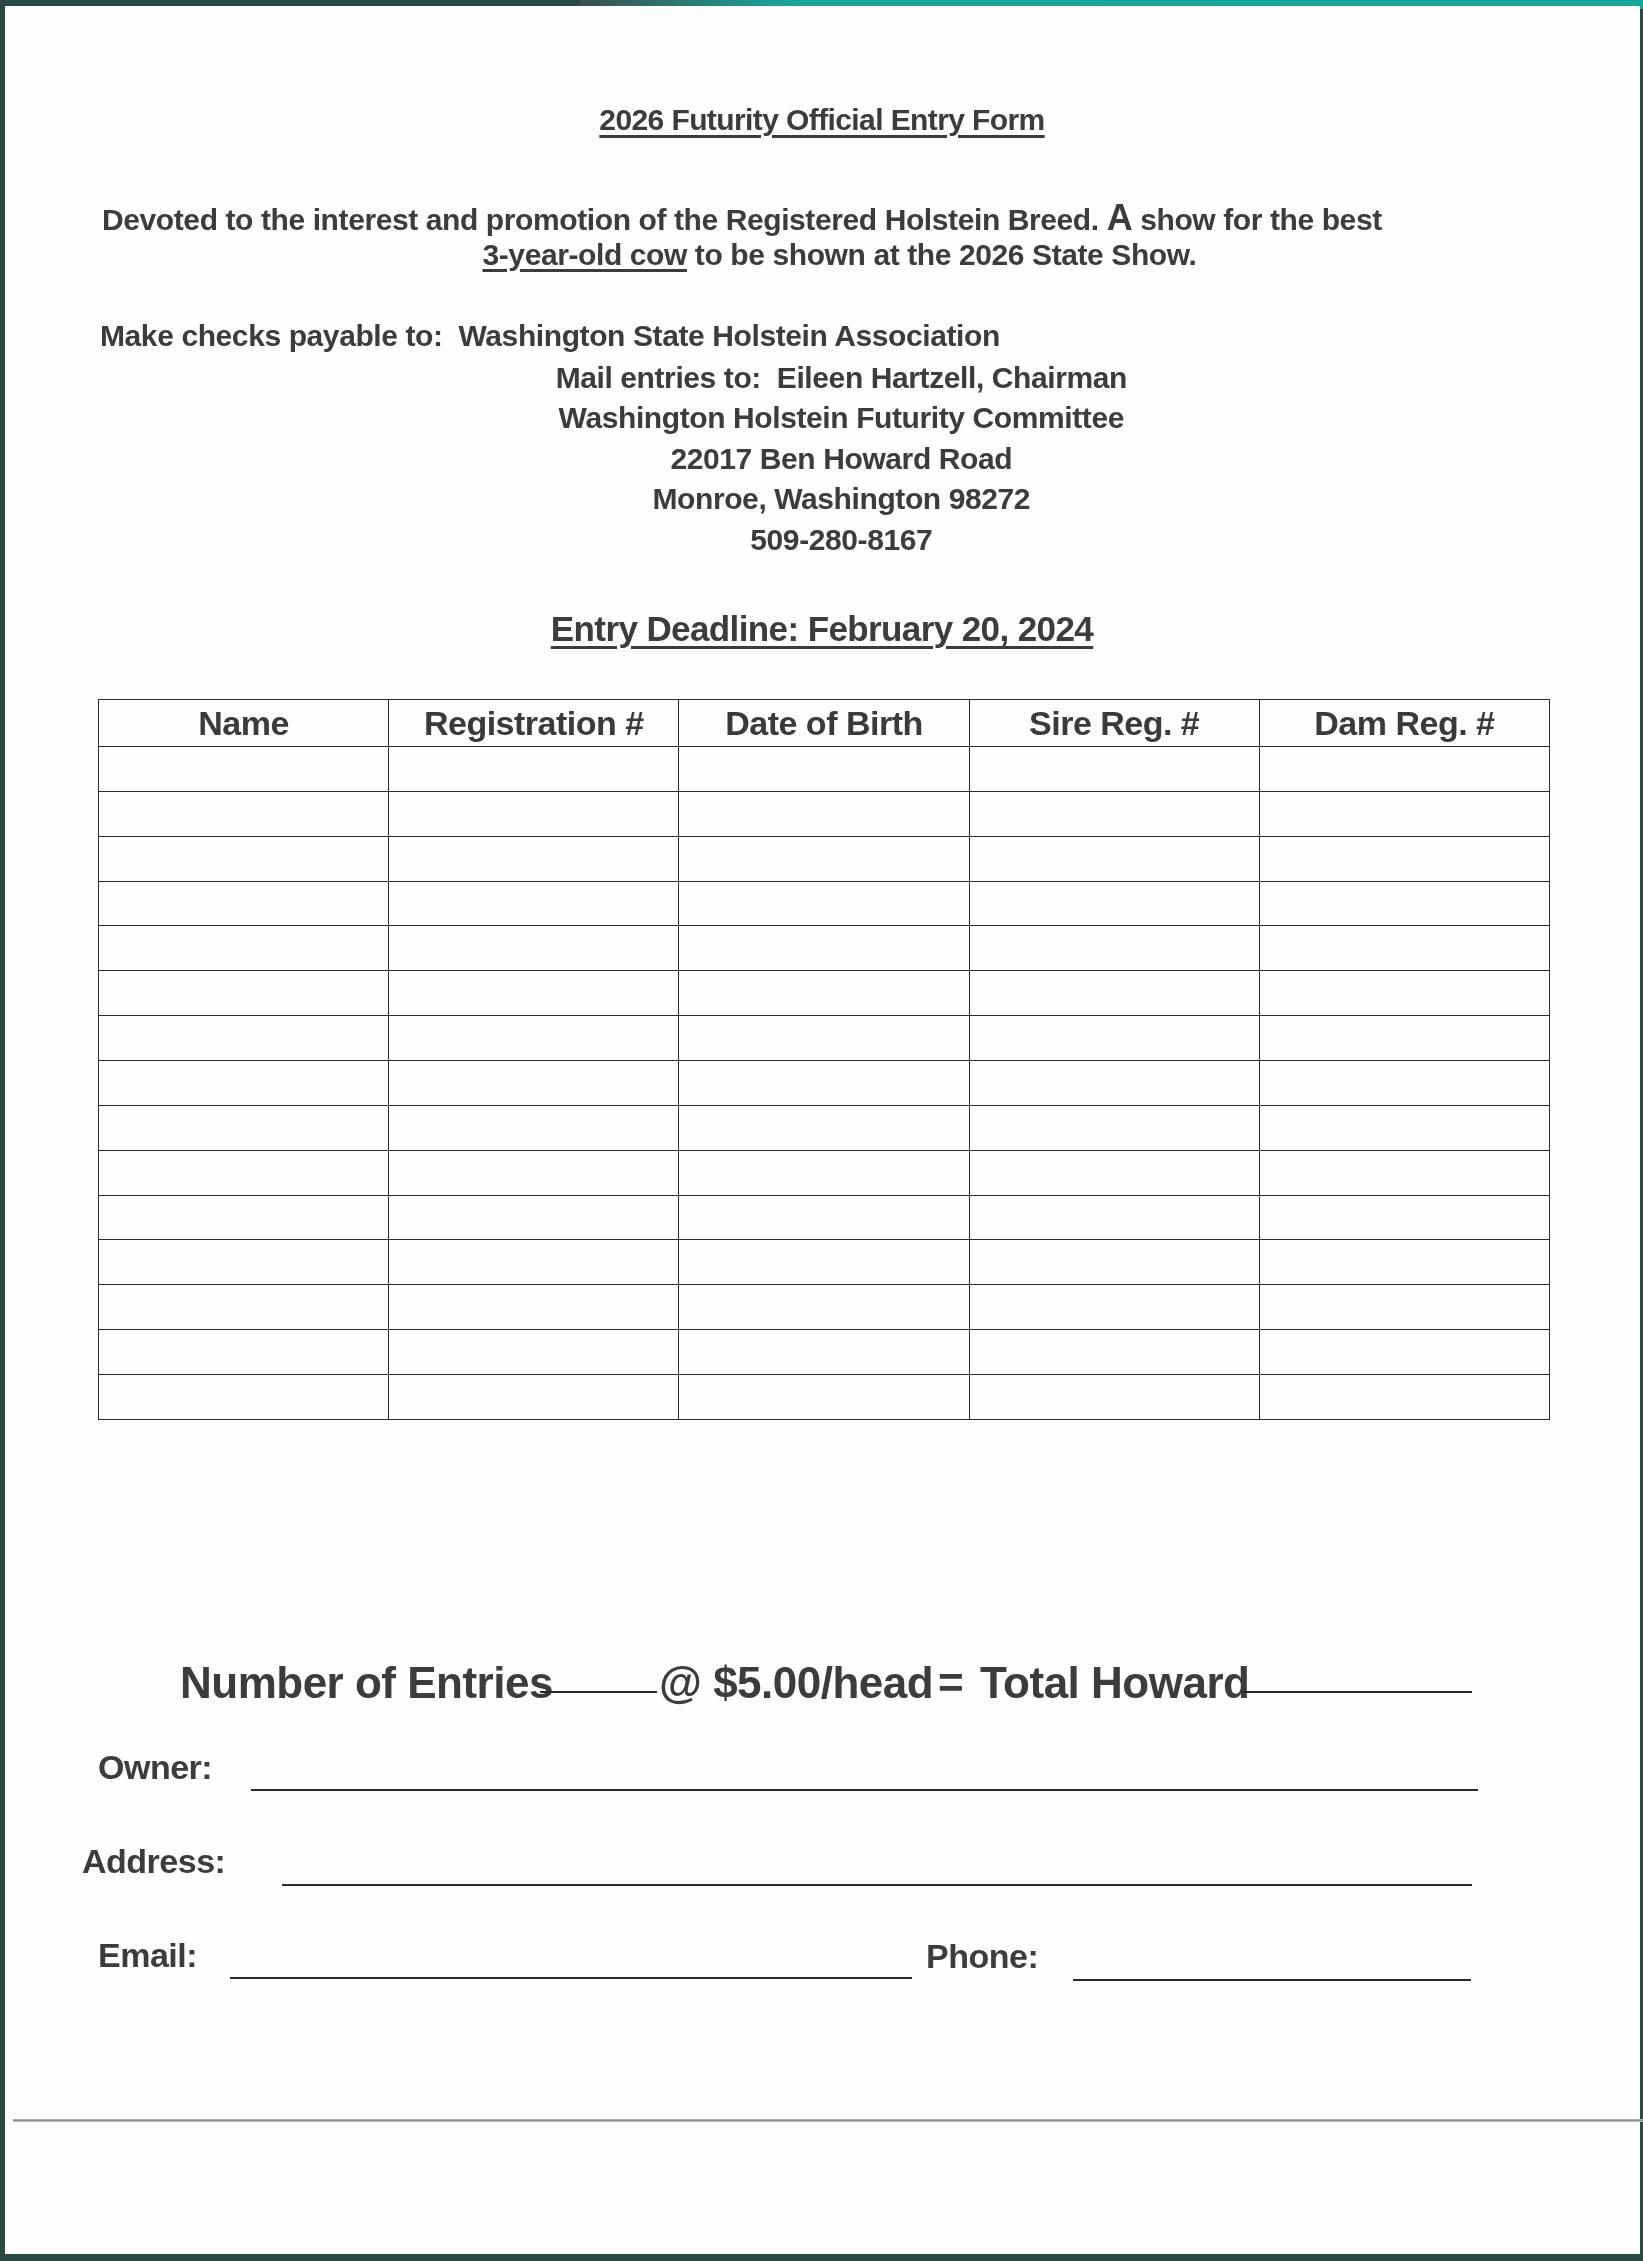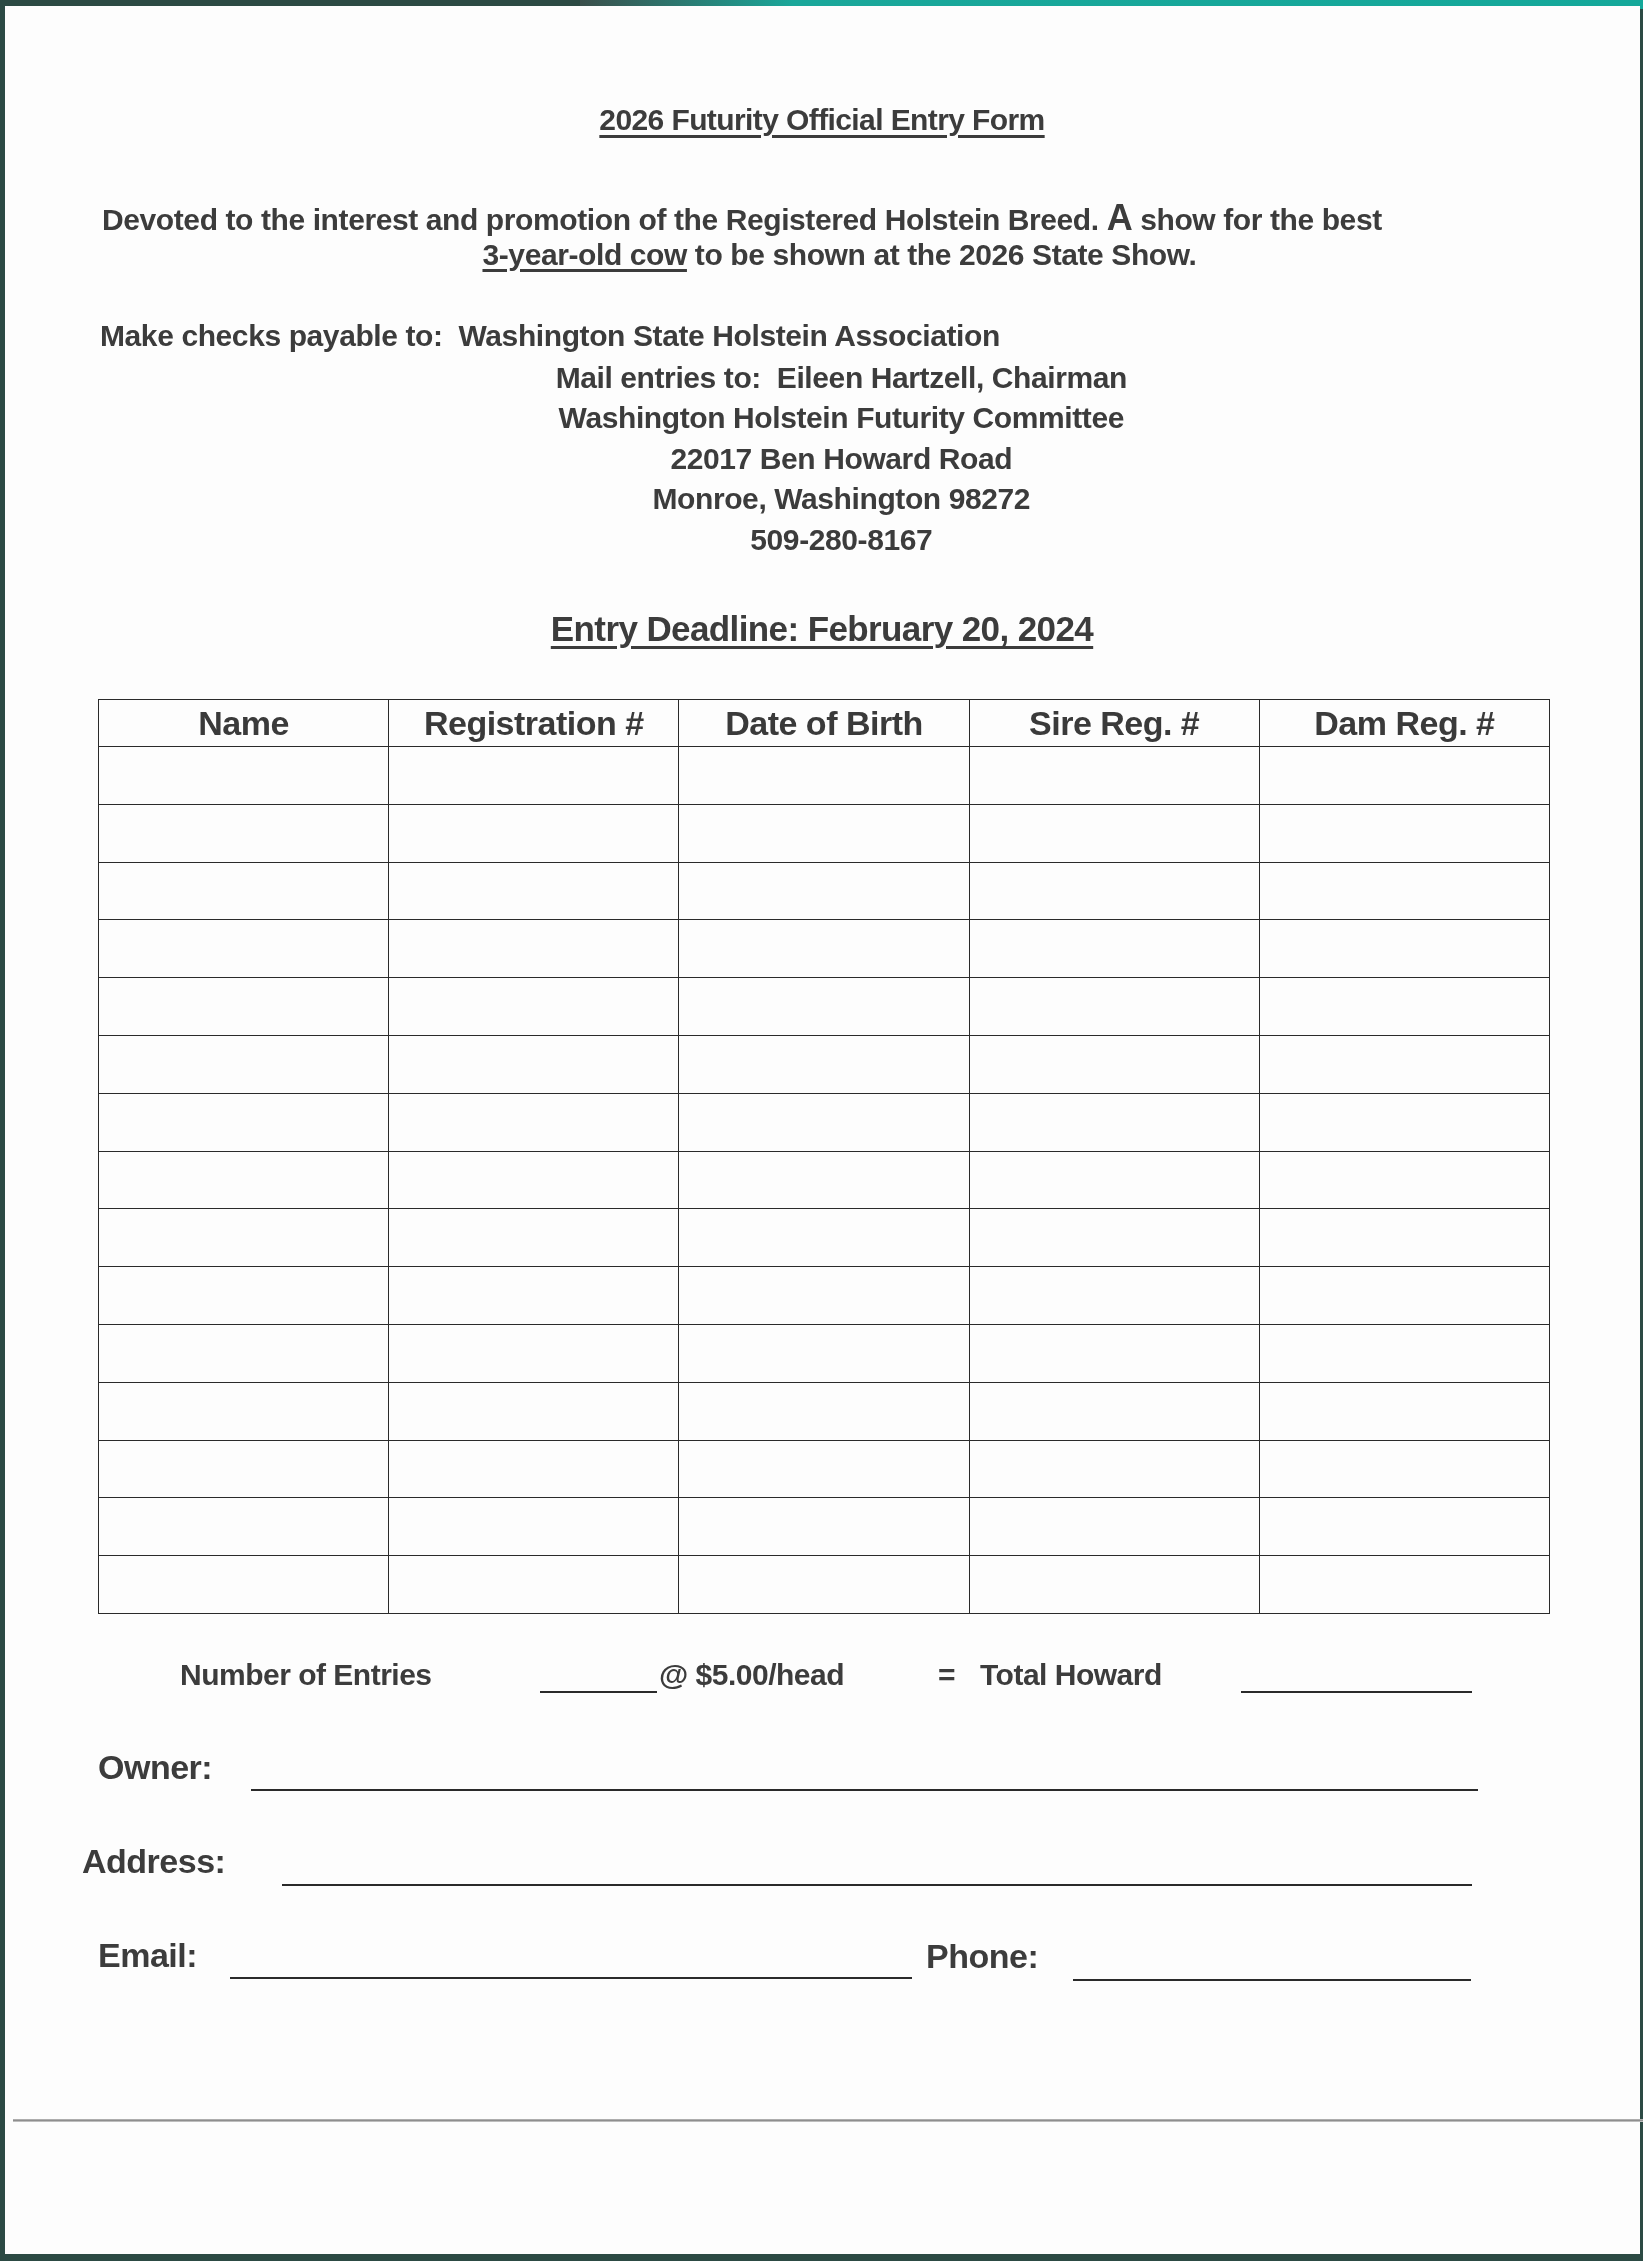--- a/index.html
+++ b/index.html
@@ -36,35 +36,35 @@
     .addr.l1 { top: 361px; left: 19.3px; }
     .addr.l2 { top: 401px; left: 19.3px; }
     .addr.l3 { top: 442px; left: 19.3px; }
     .addr.l4 { top: 482px; left: 19.3px; }
     .addr.l5 { top: 523px; left: 19.3px; }
     .deadline {
       left: 0; width: 1644px; text-align: center; top: 609px; font-size: 35px;
       letter-spacing: -0.6px; text-decoration: underline; text-decoration-thickness: 3.2px; text-underline-offset: 5.2px;
     }
     table.entries {
-      position: absolute; left: 98px; top: 699px; width: 1452px; height: 915px;
+      position: absolute; left: 98px; top: 699px; width: 1452px; height: 721px;
       border-collapse: collapse; table-layout: fixed;
     }
     table.entries th, table.entries td {
       border: 1.9px solid #2a2a2a; padding: 0;
     }
     table.entries th {
       height: 46px; font-size: 34px; font-weight: bold; color: #3a3a3a; letter-spacing: -0.5px;
     }
     table.entries td { height: 43px; }
     table.entries td input {
       width: 100%; height: 100%; border: none; background: transparent; box-sizing: border-box;
       font-family: "Liberation Sans", sans-serif; font-size: 26px; outline: none;
     }
-    .entries-line { top: 1658px; font-size: 30px; letter-spacing: -0.5px; }
+    .entries-line { top: 1658px; font-size: 44px; letter-spacing: -0.5px; }
     .lbl { font-size: 34px; letter-spacing: -0.5px; }
     .blank {
       position: absolute; border: none; border-bottom: 2.6px solid #2a2a2a; background: transparent;
       height: 32px; font-family: "Liberation Sans", sans-serif; font-size: 26px; outline: none;
     }
   </style>
 </head>
 <body>
 
 <div class="teal-edge"></div>

